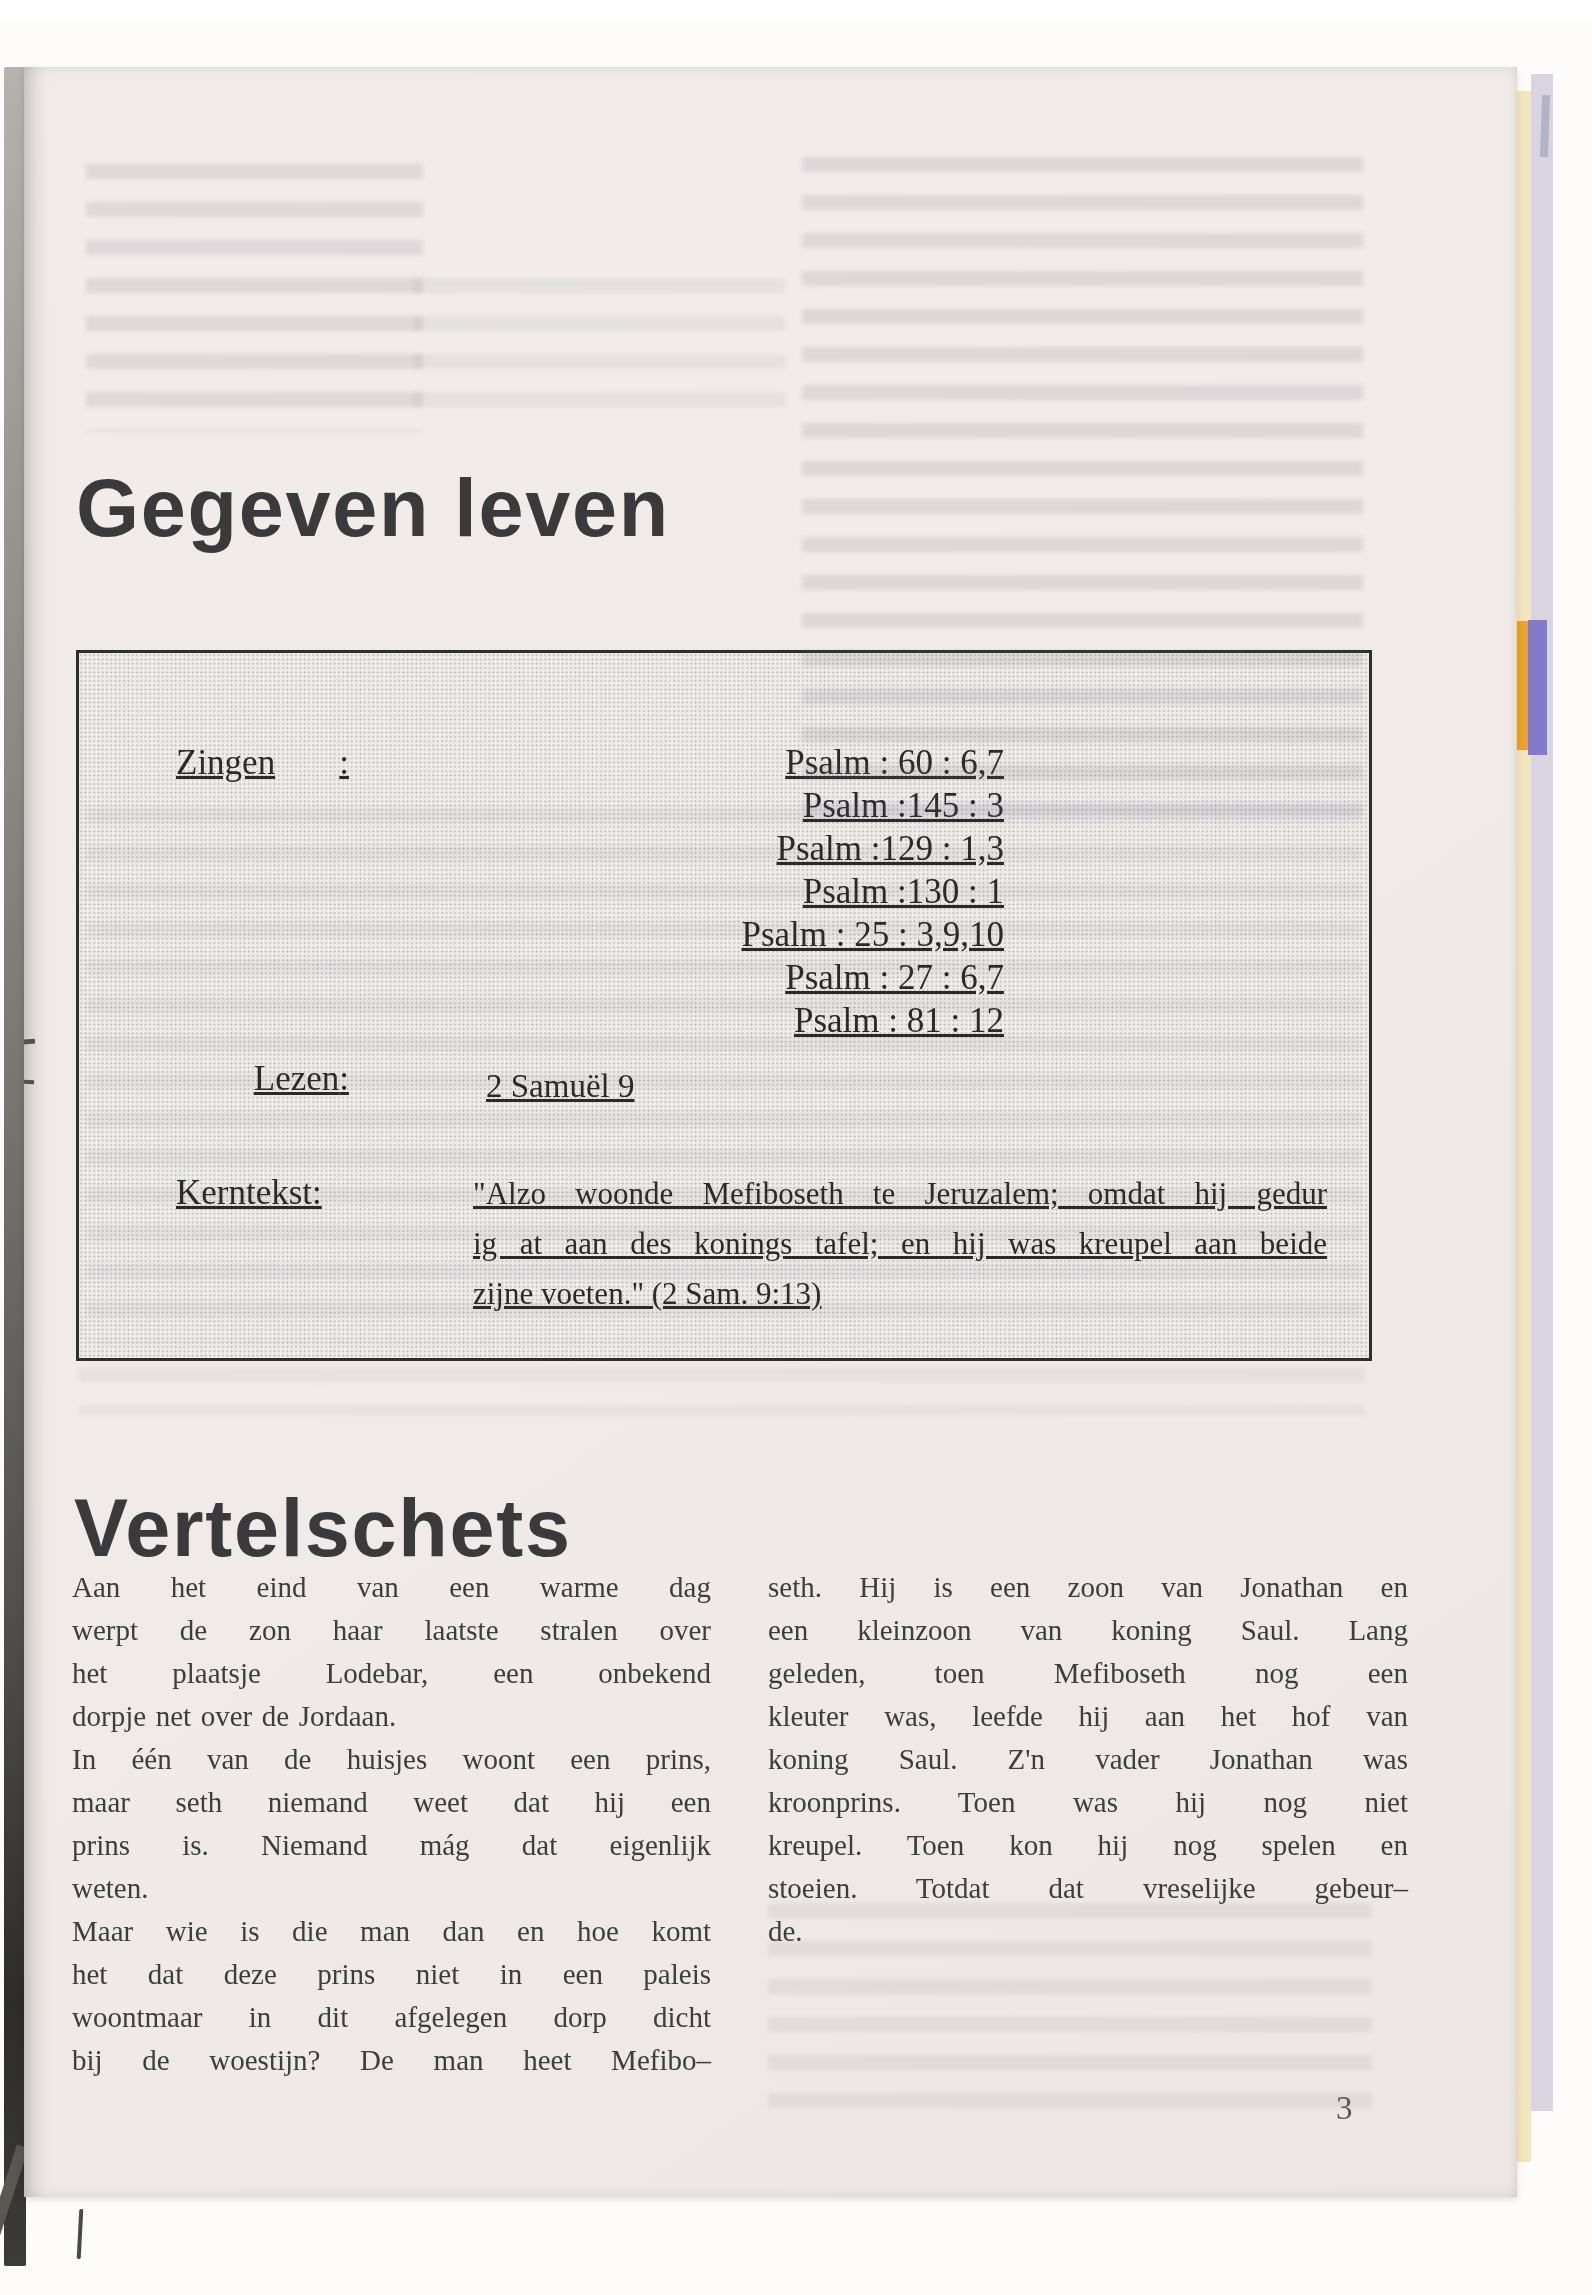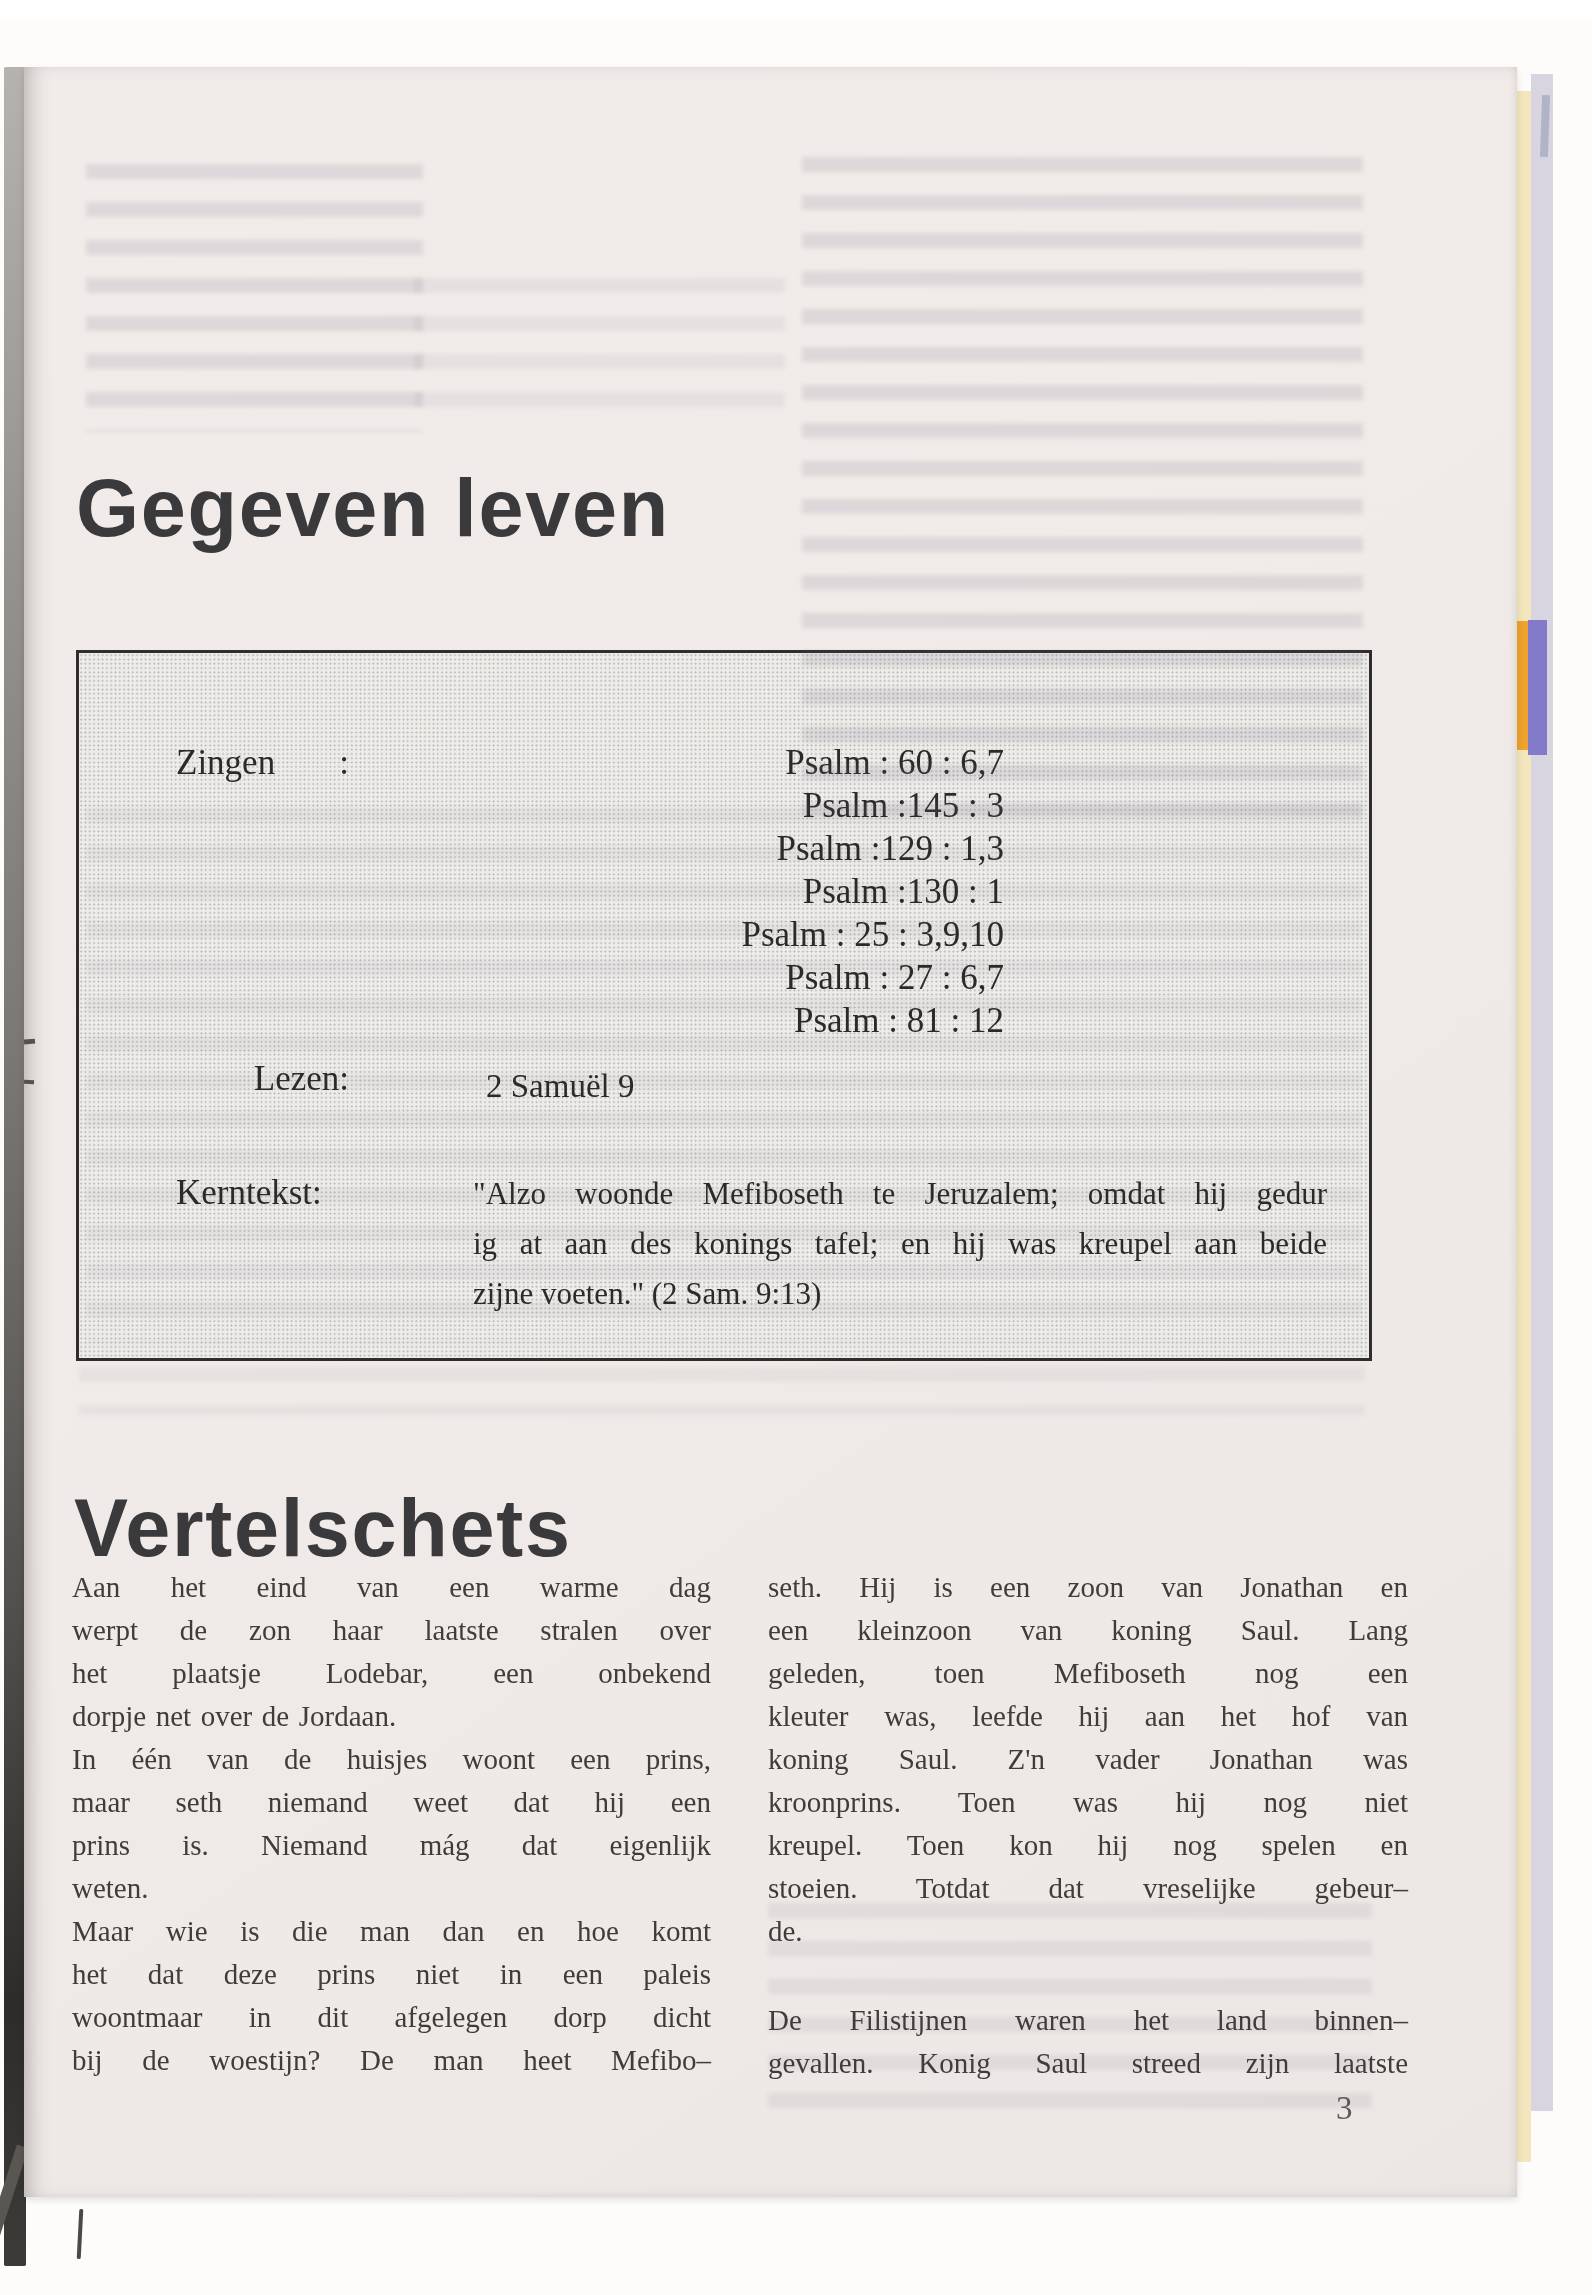--- a/index.html
+++ b/index.html
@@ -24,21 +24,21 @@
   .h{position:absolute;font-family:"Liberation Sans",sans-serif;font-weight:bold;color:#3a393b;
      letter-spacing:1.7px;white-space:nowrap;z-index:3;}
   .title{left:52px;top:344px;font-size:81px;line-height:86px;}
   .subhead{left:50px;top:1351px;font-size:81px;line-height:86px;}
   
   .box{position:absolute;left:52px;top:583px;width:1296px;height:711px;
     background-color:#edecE9;
     background-image:radial-gradient(circle,rgba(95,95,100,.30) 0.9px,transparent 1.1px);
     background-size:4.3px 4.3px;
     border:3.5px solid #2f2e2c;box-sizing:border-box;z-index:1;}
-  .box .abs{position:absolute;z-index:3;color:#2b2a28;}
+  .box .abs{position:absolute;z-index:3;color:#2b2a28;text-decoration:underline;}
   .label-row{display:flex;justify-content:space-between;width:173px;font-size:35px;line-height:43px;}
   .zingen-row{left:97px;top:88px;}
   .lezen-row{left:97px;top:404px;justify-content:flex-end;}
   .kern-label{left:97px;top:518px;font-size:35px;line-height:43px;}
   .psalms{left:407px;top:88px;width:518px;}
   .psalms .line{font-size:35px;line-height:43px;color:#2b2a28;text-align:right;}
   .lezen-value{left:407px;top:412px;font-size:33px;line-height:43px;text-align:center;}
   .kern-lines{left:394px;top:516px;width:854px;}
   .kern-lines .line{font-size:31px;line-height:50px;color:#2b2a28;}
   .kern-lines .line.j{text-align:justify;text-align-last:justify;}
@@ -146,23 +146,19 @@
         <div class="line j">seth. Hij is een zoon van Jonathan en</div>
         <div class="line j">een kleinzoon van koning Saul. Lang</div>
         <div class="line j">geleden, toen Mefiboseth nog een</div>
         <div class="line j">kleuter was, leefde hij aan het hof van</div>
         <div class="line j">koning Saul. Z'n vader Jonathan was</div>
         <div class="line j">kroonprins. Toen was hij nog niet</div>
         <div class="line j">kreupel. Toen kon hij nog spelen en</div>
         <div class="line j">stoeien. Totdat dat vreselijke gebeur–</div>
         <div class="line">de.</div>
       </div>
-    <div class="col col-right2">
-        <div class="line j">De Filistijnen waren het land binnen–</div>
-        <div class="line j">gevallen. Konig Saul streed zijn laatste</div>
-      </div>
 
     <div class="pagenum">3</div>
   </div>
 
   <div class="squiggle"></div>
 </div>
 
 
 </body></html>

